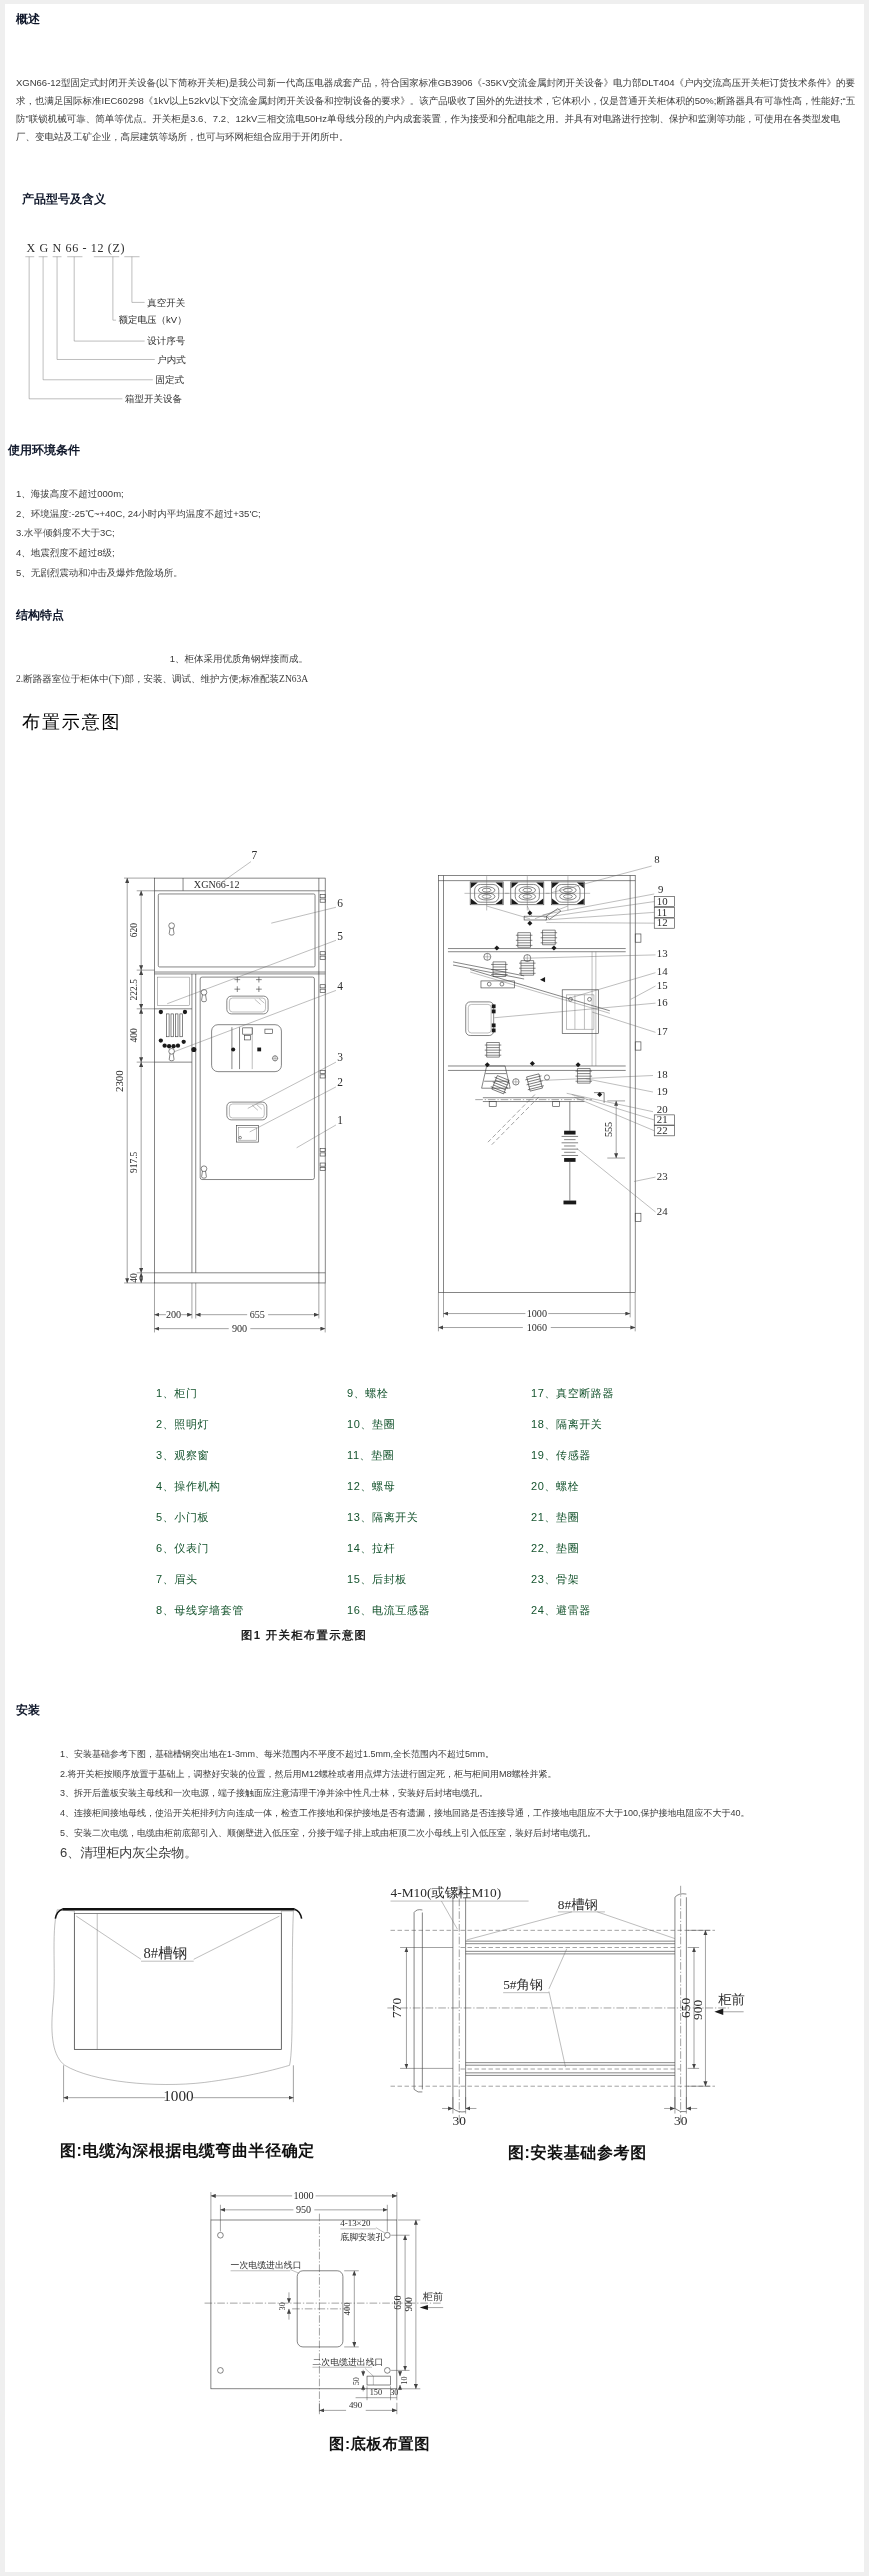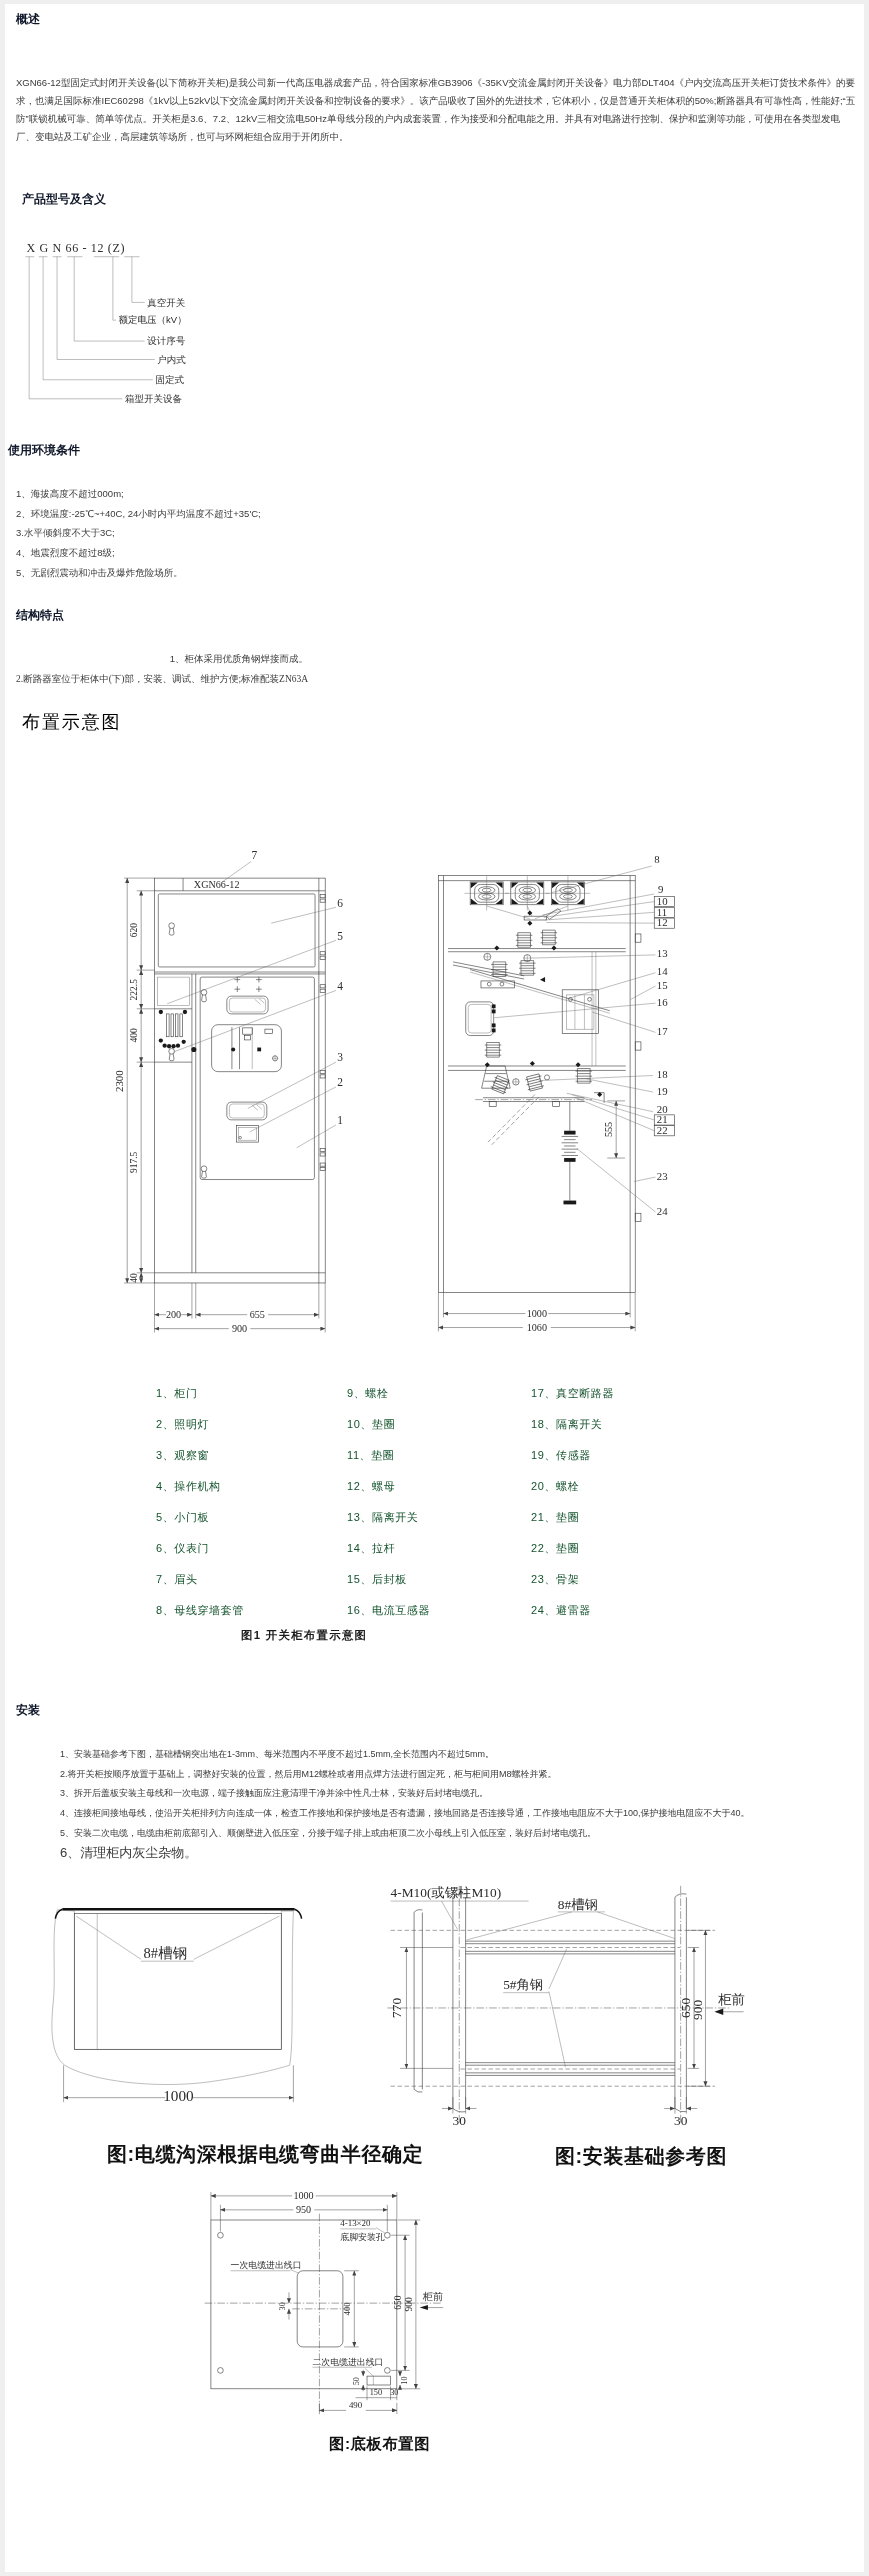--- a/index.html
+++ b/index.html
@@ -11,21 +11,21 @@
   .h1big{font-size:18px;font-weight:normal;color:#000000;letter-spacing:1.9px;}
   .body-text{font-size:9.5px;line-height:18px;color:#3a3a3a;width:840px;}
   .ulist div{height:19.7px;line-height:19.7px;font-size:9.5px;color:#3a3a3a;white-space:nowrap;}
   .parts{display:flex;}
   .parts .col{display:flex;flex-direction:column;}
   .parts .col1{width:191px;}
   .parts .col2{width:184px;}
   .pl-item{height:31px;display:flex;align-items:center;font-size:11px;color:#14532d;letter-spacing:0.6px;text-align:center;}
   .fig-cap{font-weight:bold;color:#111;}
   .cap1{font-size:11.4px;letter-spacing:1.3px;color:#1c1c1c;font-weight:bold;}
-  .cap-big{font-size:20px;letter-spacing:0.6px;margin-left:47px;}
+  .cap-big{font-size:16px;letter-spacing:0.6px;}
   
   svg .s{stroke:#404040;stroke-width:1;fill:none;}
   svg .thin{stroke:#6a6a6a;stroke-width:0.7;fill:none;}
   svg .dim{stroke:#4a4a4a;stroke-width:0.8;fill:none;}
   svg .dash{stroke:#4a4a4a;stroke-width:0.8;fill:none;stroke-dasharray:7 4;}
   svg .dashdot{stroke:#4a4a4a;stroke-width:0.8;fill:none;stroke-dasharray:12 3 2 3;}
   svg .blk{fill:#1a1a1a;stroke:none;}
   svg text{fill:#2b2b2b;}
   svg .cad{font-family:"Liberation Serif","DejaVu Serif",serif;}
   svg .cn{font-family:"Liberation Sans",sans-serif;}

